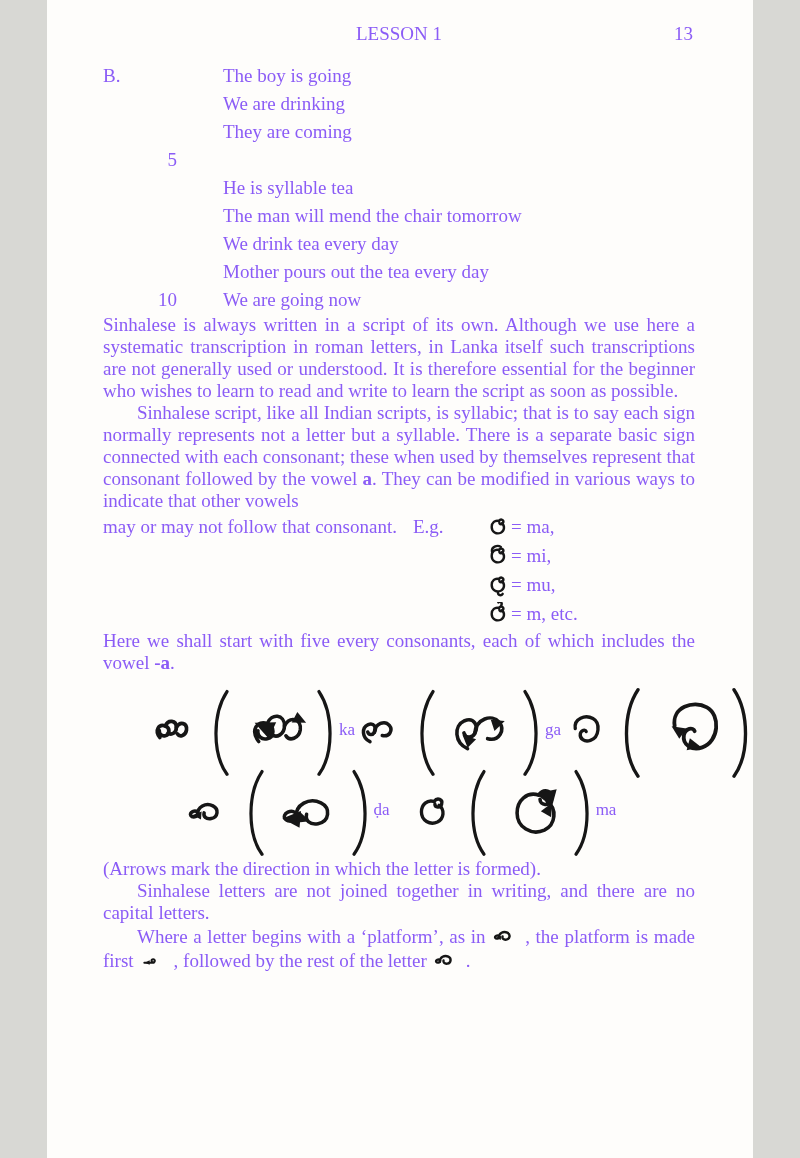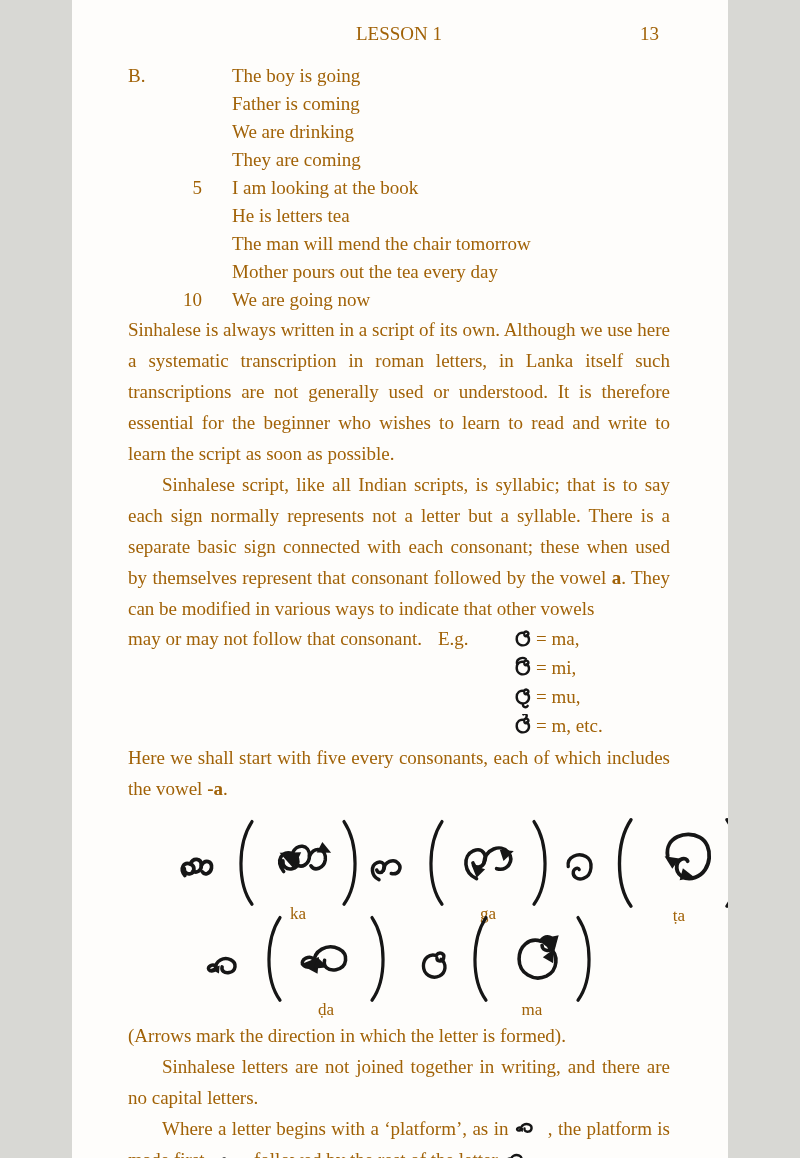--- a/index.html
+++ b/index.html
@@ -1,57 +1,57 @@
 <!DOCTYPE html>
 <html><head>
 <meta charset="utf-8">
 <title>Lesson 1 — page 13</title>
 <style>
   html,body { margin:0; padding:0; background:#d8d8d4; }
   .page {
-    width:656px; height:1158px; margin:0 auto;
-    background:#fefdfb; color:#a16207;
+    width:706px; height:1158px; margin:0 auto;
+    background:#fefdfb; color:#8b5cf6;
     font-family:"Liberation Serif","DejaVu Serif",serif;
     font-size:19px; box-sizing:border-box;
     padding:22px 58px 30px 56px;
     position:relative; overflow:hidden;
   }
   svg { overflow:visible; }
   .stroke { fill:none; stroke:#161616; stroke-linecap:round; stroke-linejoin:round; }
 
   
   .header { position:relative; text-align:center; line-height:24px; }
-  .page-num { position:absolute; right:11px; top:0; }
+  .page-num { position:absolute; right:2px; top:0; }
 
   
   .ex-list { margin-top:16px; }
   .ex-row { display:flex; line-height:28px; }
   .ex-label { width:48px; flex:0 0 48px; }
   .ex-num { width:26px; flex:0 0 26px; text-align:right; }
-  .ex-text { margin-left:30px; }
+  .ex-text { margin-left:46px; }
 
   
   .script-heading { font-weight:bold; margin-top:26px; line-height:26px; }
-  p.body { margin:0; text-align:justify; line-height:31px; }
+  p.body { margin:0; text-align:justify; line-height:22px; }
   .indent { text-indent:34px; }
   b.tr { font-weight:bold; }
 
   
   .eg-wrap { position:relative; height:118px; line-height:29px; }
   .eg-label { margin-left:16px; }
   .examples { position:absolute; left:381px; top:0; }
   .example { height:29px; display:flex; align-items:center; }
   .example svg { margin-right:3px; }
 
   
   .fig-row1 { display:flex; justify-content:space-between; padding:0 34px 0 42px; margin-top:10px; }
   .fig-row2 { display:flex; justify-content:center; gap:18px; margin-top:-14px; }
   .fig-group { display:flex; align-items:center; }
   .fig-group .small-letter { margin-right:14px; }
-  .drawn-wrap { display:flex; flex-direction:column; align-items:center; }
+  .drawn-wrap { display:flex; align-items:center; }
   .fig-label { font-size:17px; line-height:20px; margin-top:-4px; }
 
   .note { margin-top:4px; line-height:28px; }
   .para3 { margin-top:2px; }
   .para4 { margin-top:4px; }
   .inline-glyph { vertical-align:-5px; margin:0 5px; }
 </style>
 </head>
 <body>
 
@@ -102,50 +102,45 @@
 
   <div class="ex-list">
     <div class="ex-row">
       <span class="ex-label">B.</span>
       <span class="ex-num"></span>
       <span class="ex-text">The boy is going</span>
     </div>
     <div class="ex-row">
       <span class="ex-label"></span>
       <span class="ex-num"></span>
-      <span class="ex-text">Father is coming</span>
-    </div>
-    <div class="ex-row">
-      <span class="ex-label"></span>
-      <span class="ex-num"></span>
       <span class="ex-text">We are drinking</span>
     </div>
     <div class="ex-row">
       <span class="ex-label"></span>
       <span class="ex-num"></span>
       <span class="ex-text">They are coming</span>
     </div>
     <div class="ex-row">
       <span class="ex-label"></span>
       <span class="ex-num">5</span>
-      <span class="ex-text">I am looking at the book</span>
-    </div>
-    <div class="ex-row">
-      <span class="ex-label"></span>
-      <span class="ex-num"></span>
-      <span class="ex-text">He is letters tea</span>
+    </div>
+    <div class="ex-row">
+      <span class="ex-label"></span>
+      <span class="ex-num"></span>
+      <span class="ex-text">He is syllable tea</span>
     </div>
     <div class="ex-row">
       <span class="ex-label"></span>
       <span class="ex-num"></span>
       <span class="ex-text">The man will mend the chair tomorrow</span>
     </div>
     <div class="ex-row">
       <span class="ex-label"></span>
       <span class="ex-num"></span>
+      <span class="ex-text">We drink tea every day</span>
     </div>
     <div class="ex-row">
       <span class="ex-label"></span>
       <span class="ex-num"></span>
       <span class="ex-text">Mother pours out the tea every day</span>
     </div>
     <div class="ex-row">
       <span class="ex-label"></span>
       <span class="ex-num">10</span>
       <span class="ex-text">We are going now</span>

